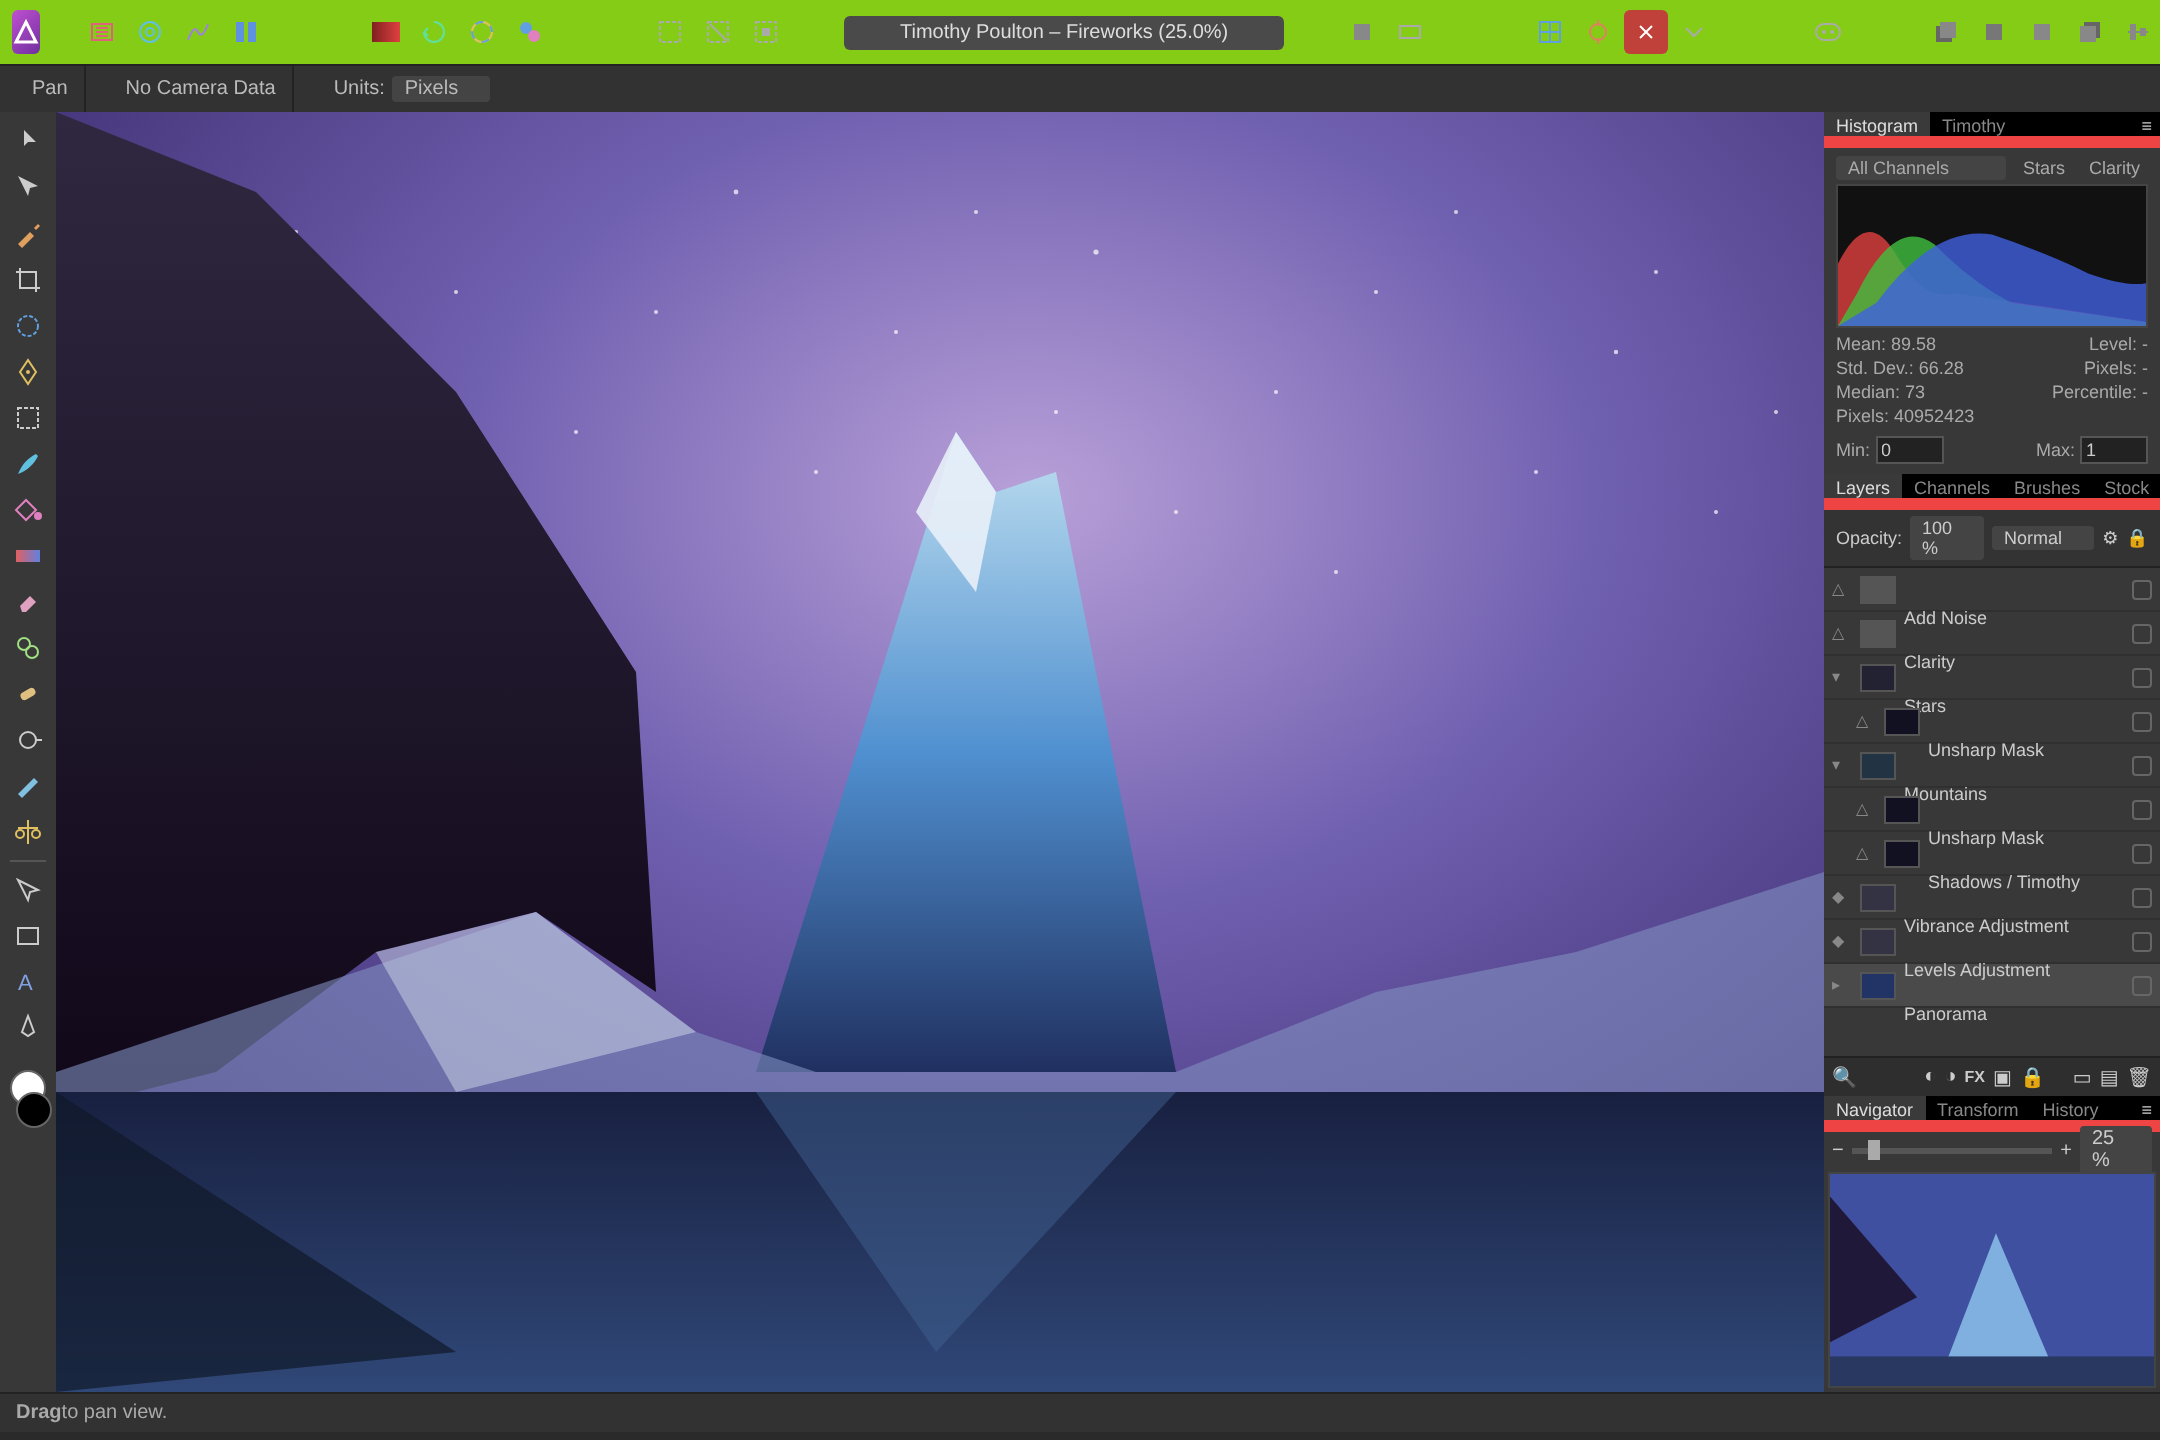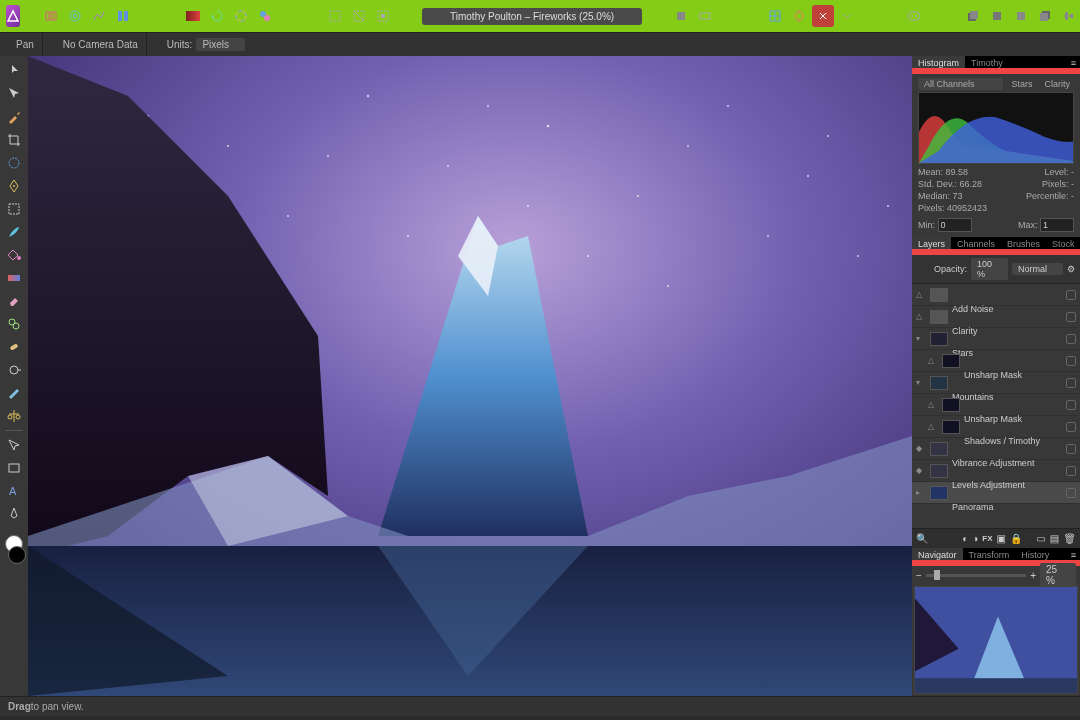--- a/index.html
+++ b/index.html
@@ -35,21 +35,21 @@
 .layertoolbar { height:20px; background:#2e2e2e; display:flex; align-items:center; gap:4px; padding:0 4px; border-top:1px solid #222; }
 .nav { height:130px; display:flex; flex-direction:column; }
 .nav .preview { flex:1; background:#1a1020; margin:2px; border:1px solid #444; position:relative; overflow:hidden; }
 .zoomslider { height:18px; display:flex; align-items:center; gap:4px; padding:0 4px; }
 .zoomslider .track { flex:1; height:3px; background:#555; position:relative; }
 .zoomslider .handle { position:absolute; width:6px; height:10px; background:#aaa; top:-4px; left:8%; }
 .statusbar { height:20px; background:#323232; color:#aaa; font-size:10px; display:flex; align-items:center; padding:0 8px; border-top:1px solid #222; }
 .color-fg { width:18px; height:18px; border-radius:50%; background:#fff; border:1px solid #666; margin-top:2px; }
 .color-bg { width:18px; height:18px; border-radius:50%; background:#000; border:1px solid #666; margin-top:-8px; margin-left:6px; }
 .smallinput { background:#222; border:1px solid #555; color:#ccc; width:34px; font-size:9px; padding:1px 2px; }
-.opacityrow { display:flex; align-items:center; gap:4px; padding:3px 22px; font-size:9px; background:#333; border-bottom:1px solid #222; }
+.opacityrow { display:flex; align-items:center; gap:4px; padding:3px 6px; font-size:9px; background:#333; border-bottom:1px solid #222; }
 svg { display:block; }
 </style>
 </head>
 <body>
 
 <div class="topbar">
   <div class="app-badge ticon">
     <svg width="14" height="14" viewBox="0 0 14 14">
         <path d="M2 12 L7 2 L12 12 Z" fill="none" stroke="#fff" stroke-width="1.5"></path>
       </svg>

